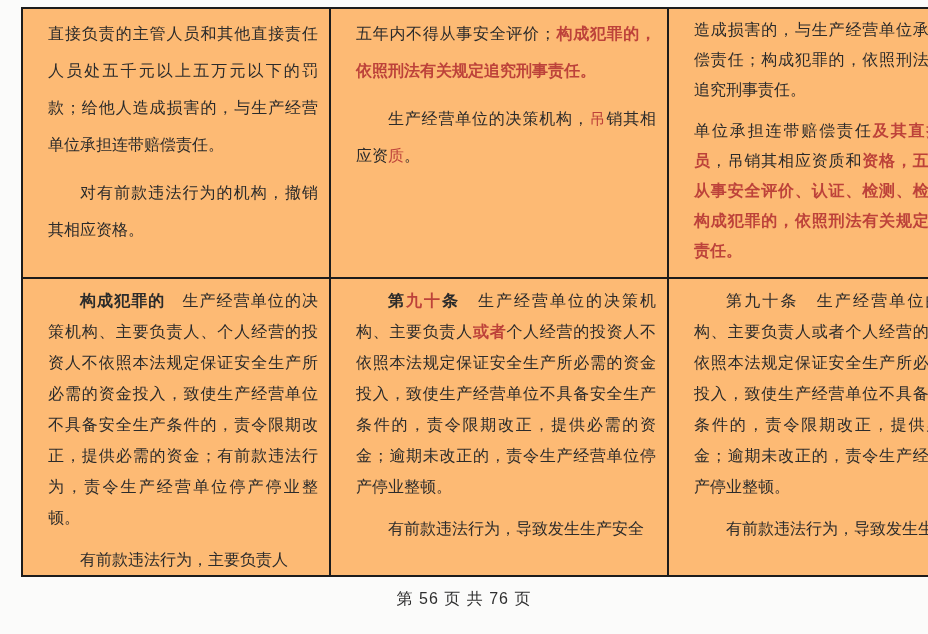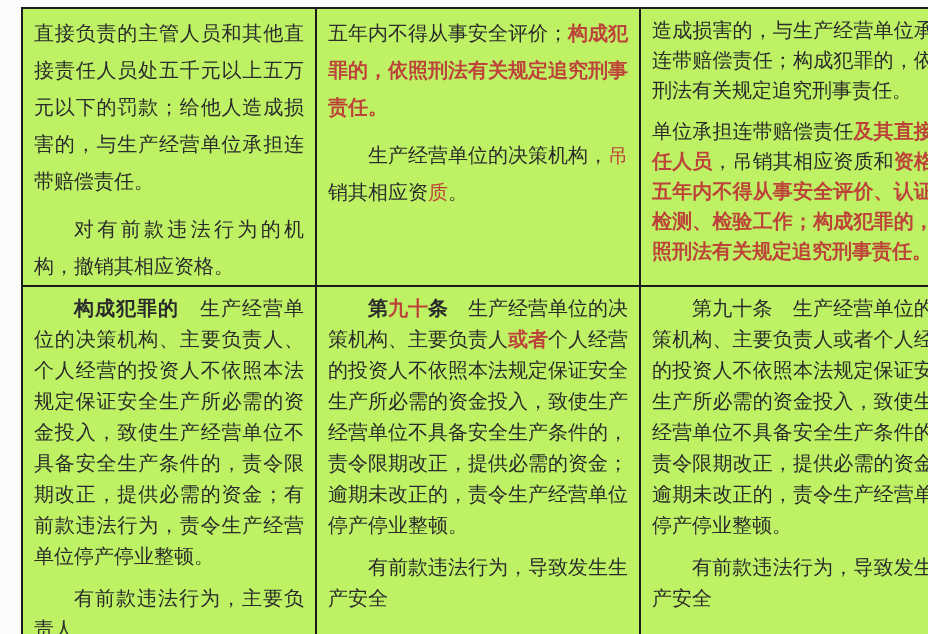--- a/index.html
+++ b/index.html
@@ -22,24 +22,24 @@
     position: absolute;
     left: 21px;
     top: 7px;
     border-collapse: collapse;
     table-layout: fixed;
     width: 872px;
   }
   table.law-table td {
     border: 2px solid #1c1c1c;
     vertical-align: top;
-    padding: 6px 11px 0 11px;
-    background: #bef264;
+    padding: 6px 11px 0 25px;
+    background: #fdba74;
     overflow: hidden;
-    font-size: 20px;
+    font-size: 16px;
     text-align: justify;
   }
   tr.row-0 { height: 270px; }
   tr.row-1 { height: 264px; }
   td.c0 { width: 270px; }
   td.c1 { width: 300px; }
   td.c2 { width: 302px; }
   tr.row-0 td.c0, tr.row-0 td.c1 { line-height: 37px; }
   tr.row-0 td.c2 { line-height: 30px; }
   tr.row-1 td { line-height: 31px; }
@@ -88,14 +88,15 @@
             <p class="para indent"><span>有前款违法行为，导致发生生产安全</span></p>
           </td>
         <td class="c2">
             <p class="para indent"><span>第九十条　生产经营单位的决策机构、主要负责人或者个人经营的投资人不依照本法规定保证安全生产所必需的资金投入，致使生产经营单位不具备安全生产条件的，责令限期改正，提供必需的资金；逾期未改正的，责令生产经营单位停产停业整顿。</span></p>
             <p class="para indent"><span>有前款违法行为，导致发生生产安全</span></p>
           </td>
       </tr>
     </tbody>
   </table>
 
+  <div class="footer">第 56 页 共 76 页</div>
 
 </div>
 
 </body></html>

